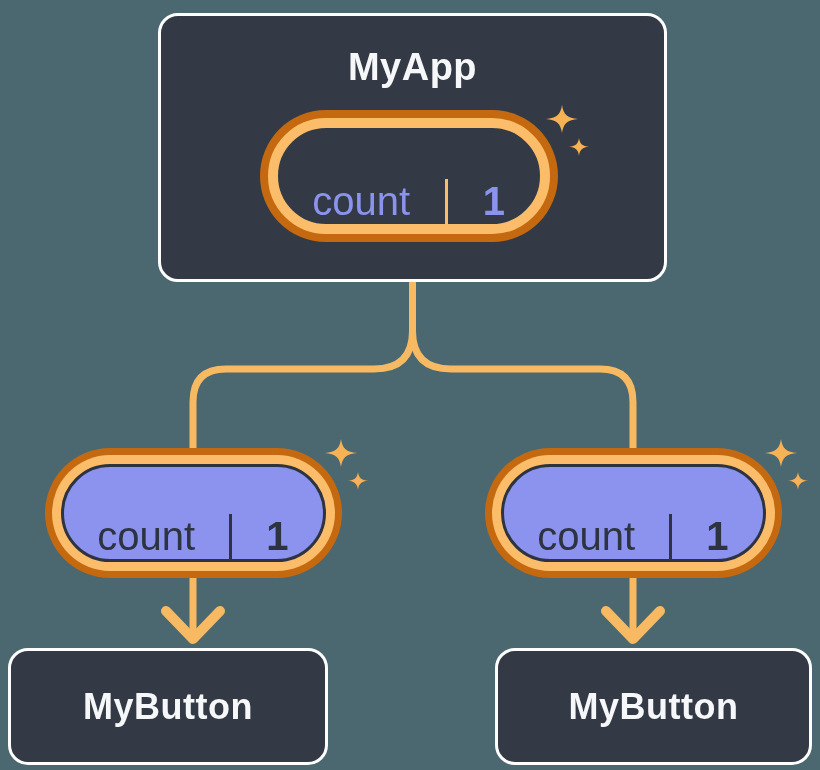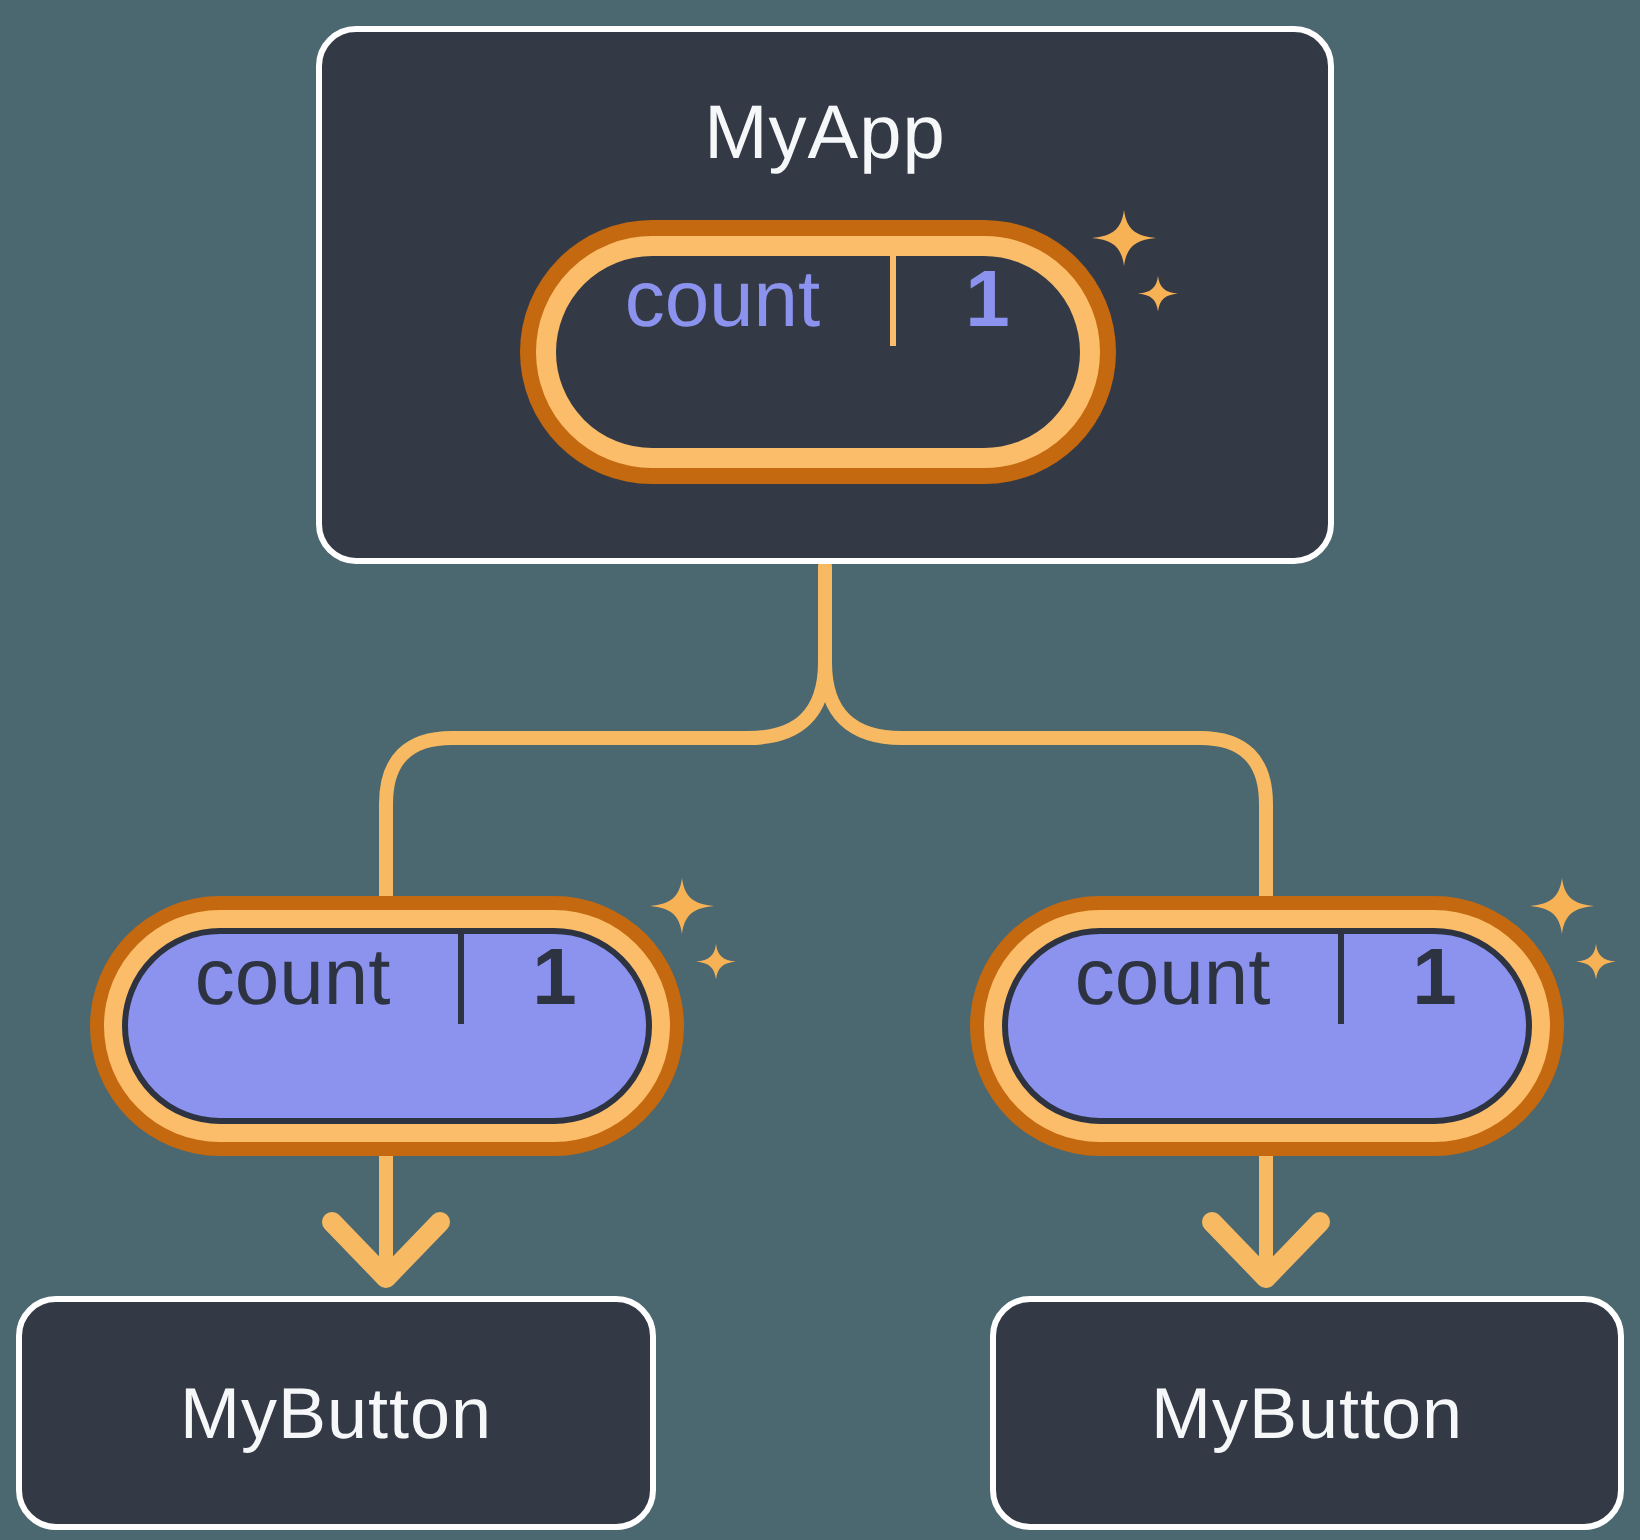--- a/index.html
+++ b/index.html
@@ -28,39 +28,39 @@
   }
   .node-root {
     left: 158px; top: 13px;
     width: 509px; height: 269px;
     border-radius: 20px;
   }
   .node-title {
     margin-top: 30px;
     text-align: center;
     font-size: 38px;
-    font-weight: 400;
+    font-weight: 700;
     color: #F6F7F9;
     letter-spacing: 0.5px;
   }
   .node-child {
     border-radius: 20px;
     display: flex;
     align-items: center;
     justify-content: center;
   }
   .node-child .node-title { margin-top: 0; font-size: 36px; }
   .node-child-left  { left: 8px;   top: 648px; width: 320px; height: 117px; }
   .node-child-right { left: 495px; top: 648px; width: 317px; height: 117px; }
 
   .pill {
     position: absolute;
     box-sizing: border-box;
     display: flex;
-    align-items: flex-start;
+    align-items: flex-end;
     z-index: 3;
     border-radius: 999px;
   }
   
   .pill-root {
     left: 268px; top: 118px;
     width: 282px; height: 116px;
     background: #333A46;
     border: 10px solid #FBBD69;
     box-shadow: 0 0 0 8px #C4690F;

